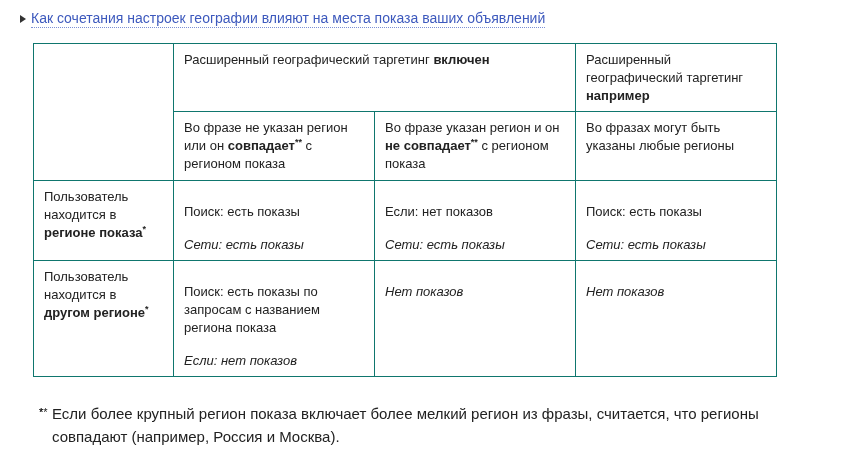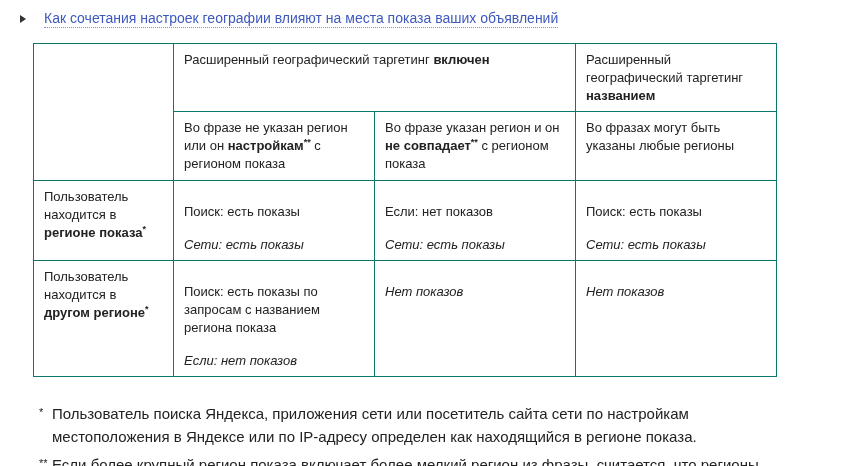--- a/index.html
+++ b/index.html
@@ -10,21 +10,20 @@
     font-family:"Liberation Sans", sans-serif;
     overflow:hidden;
   }
   
   .cut-row{
     margin:9px 0 0 20px;
     font-size:14px;
     line-height:18px;
     display:flex;
     align-items:center;
-    gap:13px;
   }
   .tri{
     display:inline-block;
     width:0;height:0;
     border-left:6px solid #333333;
     border-top:4px solid transparent;
     border-bottom:4px solid transparent;
     margin-right:5px;
     flex:0 0 auto;
   }
@@ -100,26 +99,26 @@
     <col style="width:201px">
     <col style="width:201px">
   </colgroup>
   <tbody>
     <tr class="h1">
       <td rowspan="2"></td>
       <th colspan="2">
         <span>Расширенный географический таргетинг </span><b>включен</b>
       </th>
       <th>
-        <span>Расширенный географический таргетинг </span><b>названием</b>
+        <span>Расширенный географический таргетинг </span><b>например</b>
       </th>
     </tr>
     <tr class="h2">
       <th>
-        <span>Во фразе не указан регион или он </span><b>настройкам</b><sup class="refmark">**</sup><span> с регионом показа</span>
+        <span>Во фразе не указан регион или он </span><b>совпадает</b><sup class="refmark">**</sup><span> с регионом показа</span>
       </th>
       <th>
         <span>Во фразе указан регион и он </span><b>не совпадает</b><sup class="refmark">**</sup><span> с регионом показа</span>
       </th>
       <th>
         <span>Во фразах могут быть указаны любые регионы</span>
       </th>
     </tr>
     <tr class="r1">
       <td>
@@ -151,20 +150,19 @@
       </td>
       <td>
         <p class="cellp">Нет показов</p>
       </td>
     </tr>
   </tbody>
 </table>
 
 <div class="footnotes">
   <div class="footnote">
-    <sup class="fn-marker">*</sup><span class="fn-text">Пользователь поиска Яндекса, приложения сети или посетитель сайта сети по настройкам
-местоположения в Яндексе или по IP-адресу определен как находящийся в регионе показа.</span>
+    <sup class="fn-marker">*</sup>
   </div>
   <div class="footnote">
     <sup class="fn-marker">**</sup><span class="fn-text">Если более крупный регион показа включает более мелкий регион из фразы, считается, что регионы
 совпадают (например, Россия и Москва).</span>
   </div>
 </div>
 
 </body></html>

